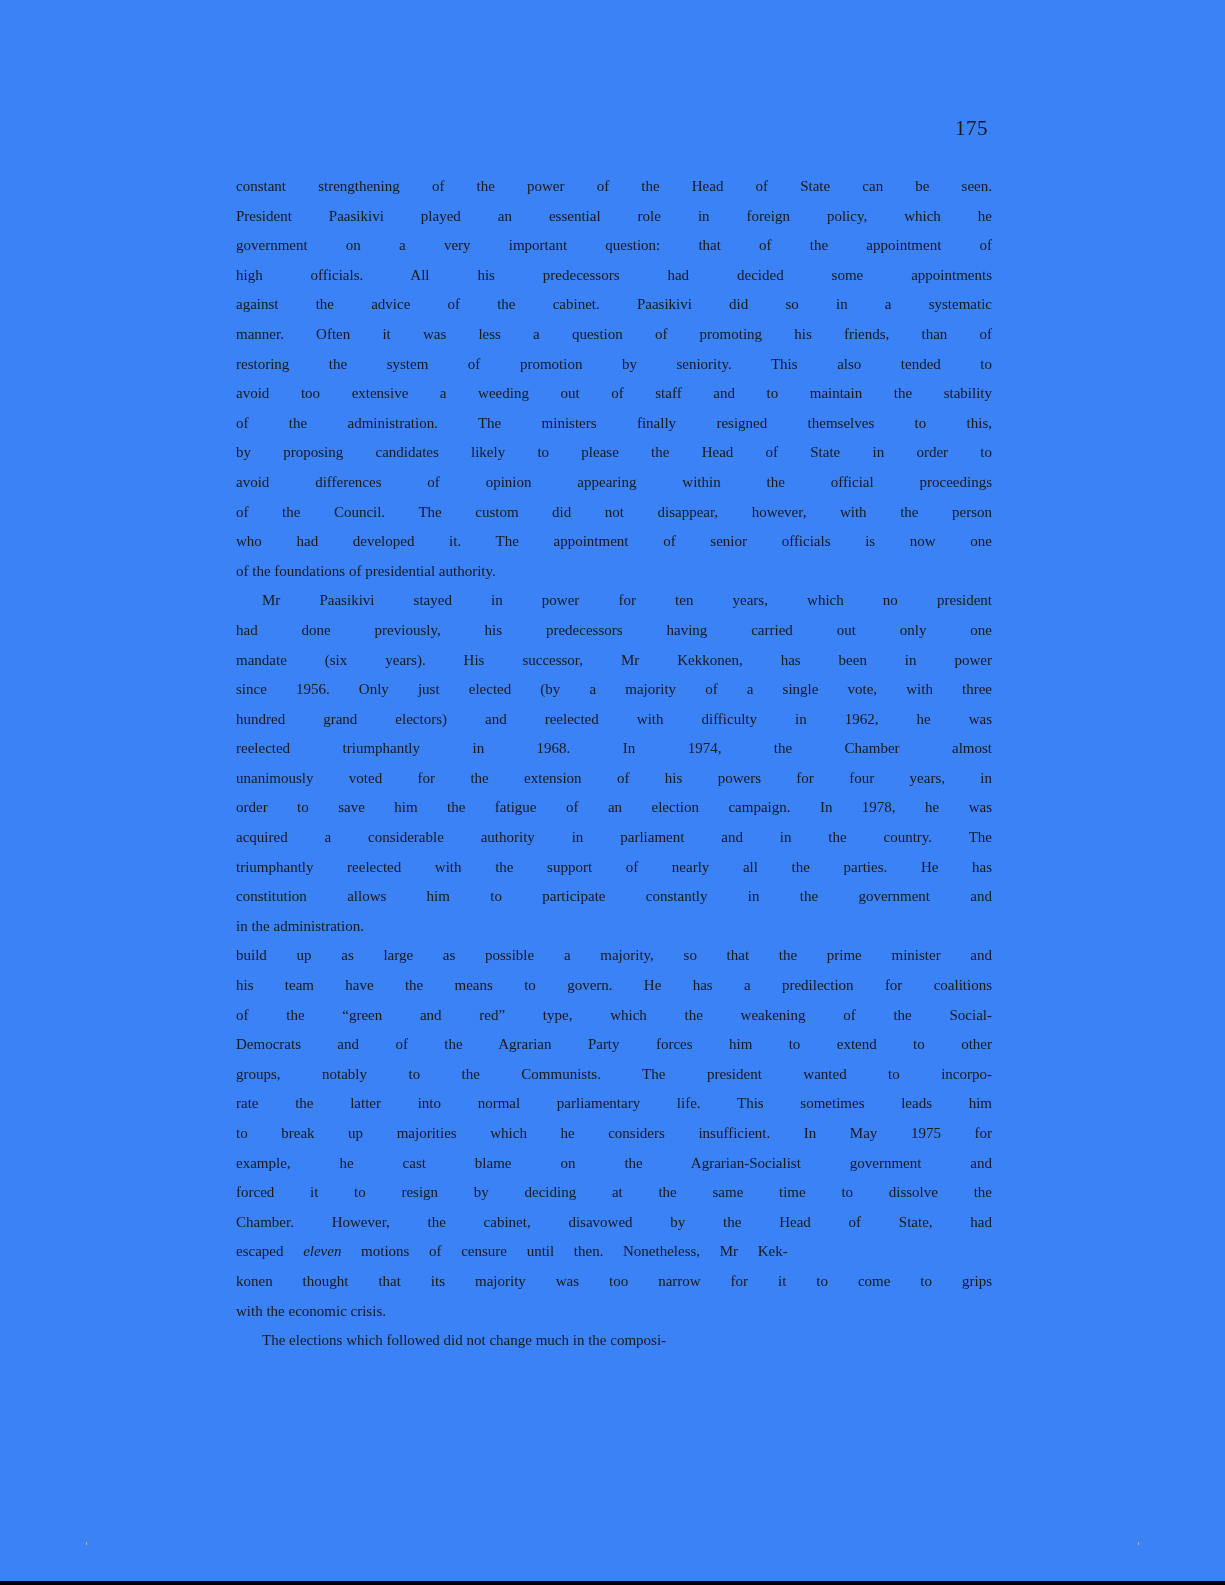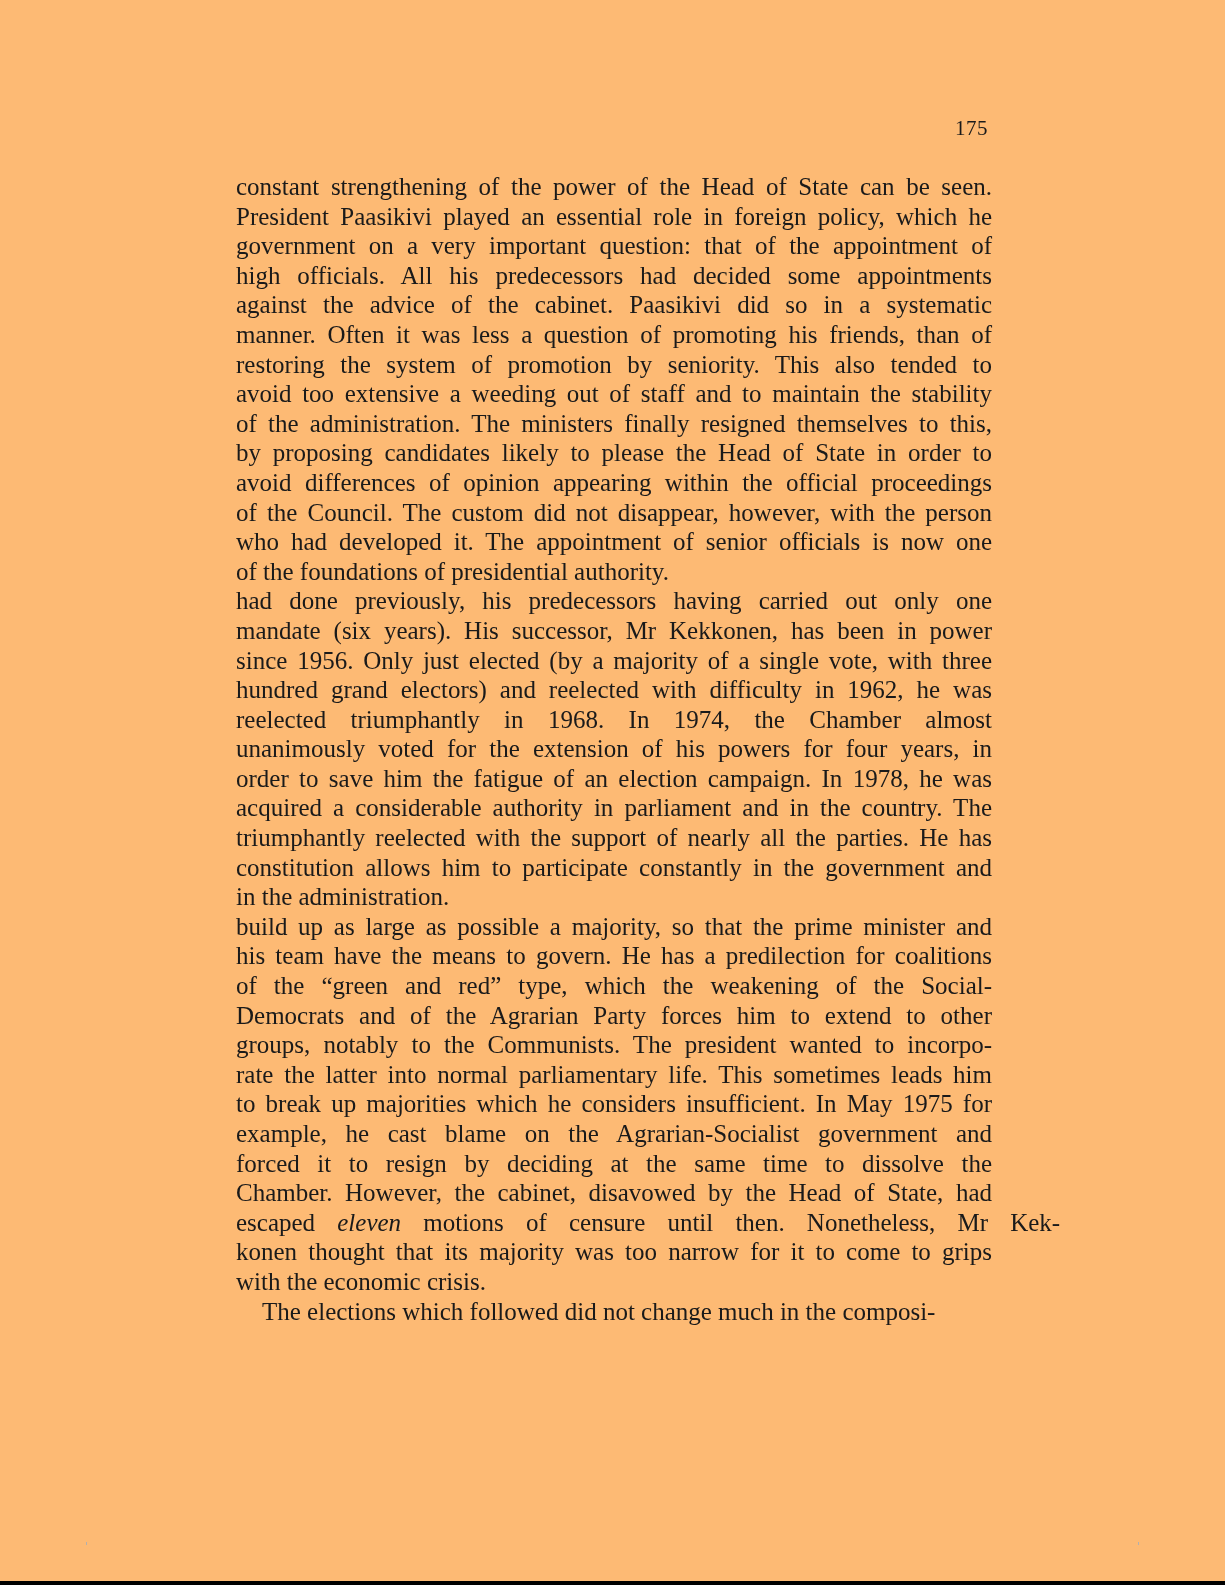--- a/index.html
+++ b/index.html
@@ -14,40 +14,40 @@
       overflow: hidden;
       font-family: "Liberation Serif", "DejaVu Serif", serif;
       color: #1a1a1a;
     }
     .page {
       position: absolute;
       left: 0;
       top: 0;
       width: 1225px;
       height: 1581px;
-      background: #fdba74;
+      background: #3b82f6;
     }
     .page-number {
       position: absolute;
       top: 116px;
       left: 955px;
       font-size: 21px;
       letter-spacing: 0.5px;
     }
     .text-column {
       position: absolute;
       left: 236px;
       top: 172px;
       width: 756px;
     }
     .line {
       display: block;
       height: 29.6px;
       line-height: 29.6px;
-      font-size: 25px;
+      font-size: 15px;
       white-space: nowrap;
       text-align: justify;
       text-align-last: justify;
       word-spacing: 0px;
       font-family: Liberation Serif, serif;
     }
     .line.last {
       text-align-last: left;
     }
     .line.indent {
@@ -87,20 +87,21 @@
         <span class="line">restoring the system of promotion by seniority. This also tended to</span>
         <span class="line">avoid too extensive a weeding out of staff and to maintain the stability</span>
         <span class="line">of the administration. The ministers finally resigned themselves to this,</span>
         <span class="line">by proposing candidates likely to please the Head of State in order to</span>
         <span class="line">avoid differences of opinion appearing within the official proceedings</span>
         <span class="line">of the Council. The custom did not disappear, however, with the person</span>
         <span class="line">who had developed it. The appointment of senior officials is now one</span>
         <span class="line last">of the foundations of presidential authority.</span>
       </div>
       <div>
+        <span class="line indent">Mr Paasikivi stayed in power for ten years, which no president</span>
         <span class="line">had done previously, his predecessors having carried out only one</span>
         <span class="line">mandate (six years). His successor, Mr Kekkonen, has been in power</span>
         <span class="line">since 1956. Only just elected (by a majority of a single vote, with three</span>
         <span class="line">hundred grand electors) and reelected with difficulty in 1962, he was</span>
         <span class="line">reelected triumphantly in 1968. In 1974, the Chamber almost</span>
         <span class="line">unanimously voted for the extension of his powers for four years, in</span>
         <span class="line">order to save him the fatigue of an election campaign. In 1978, he was</span>
         <span class="line">acquired a considerable authority in parliament and in the country. The</span>
         <span class="line">triumphantly reelected with the support of nearly all the parties. He has</span>
         <span class="line">constitution allows him to participate constantly in the government and</span>

